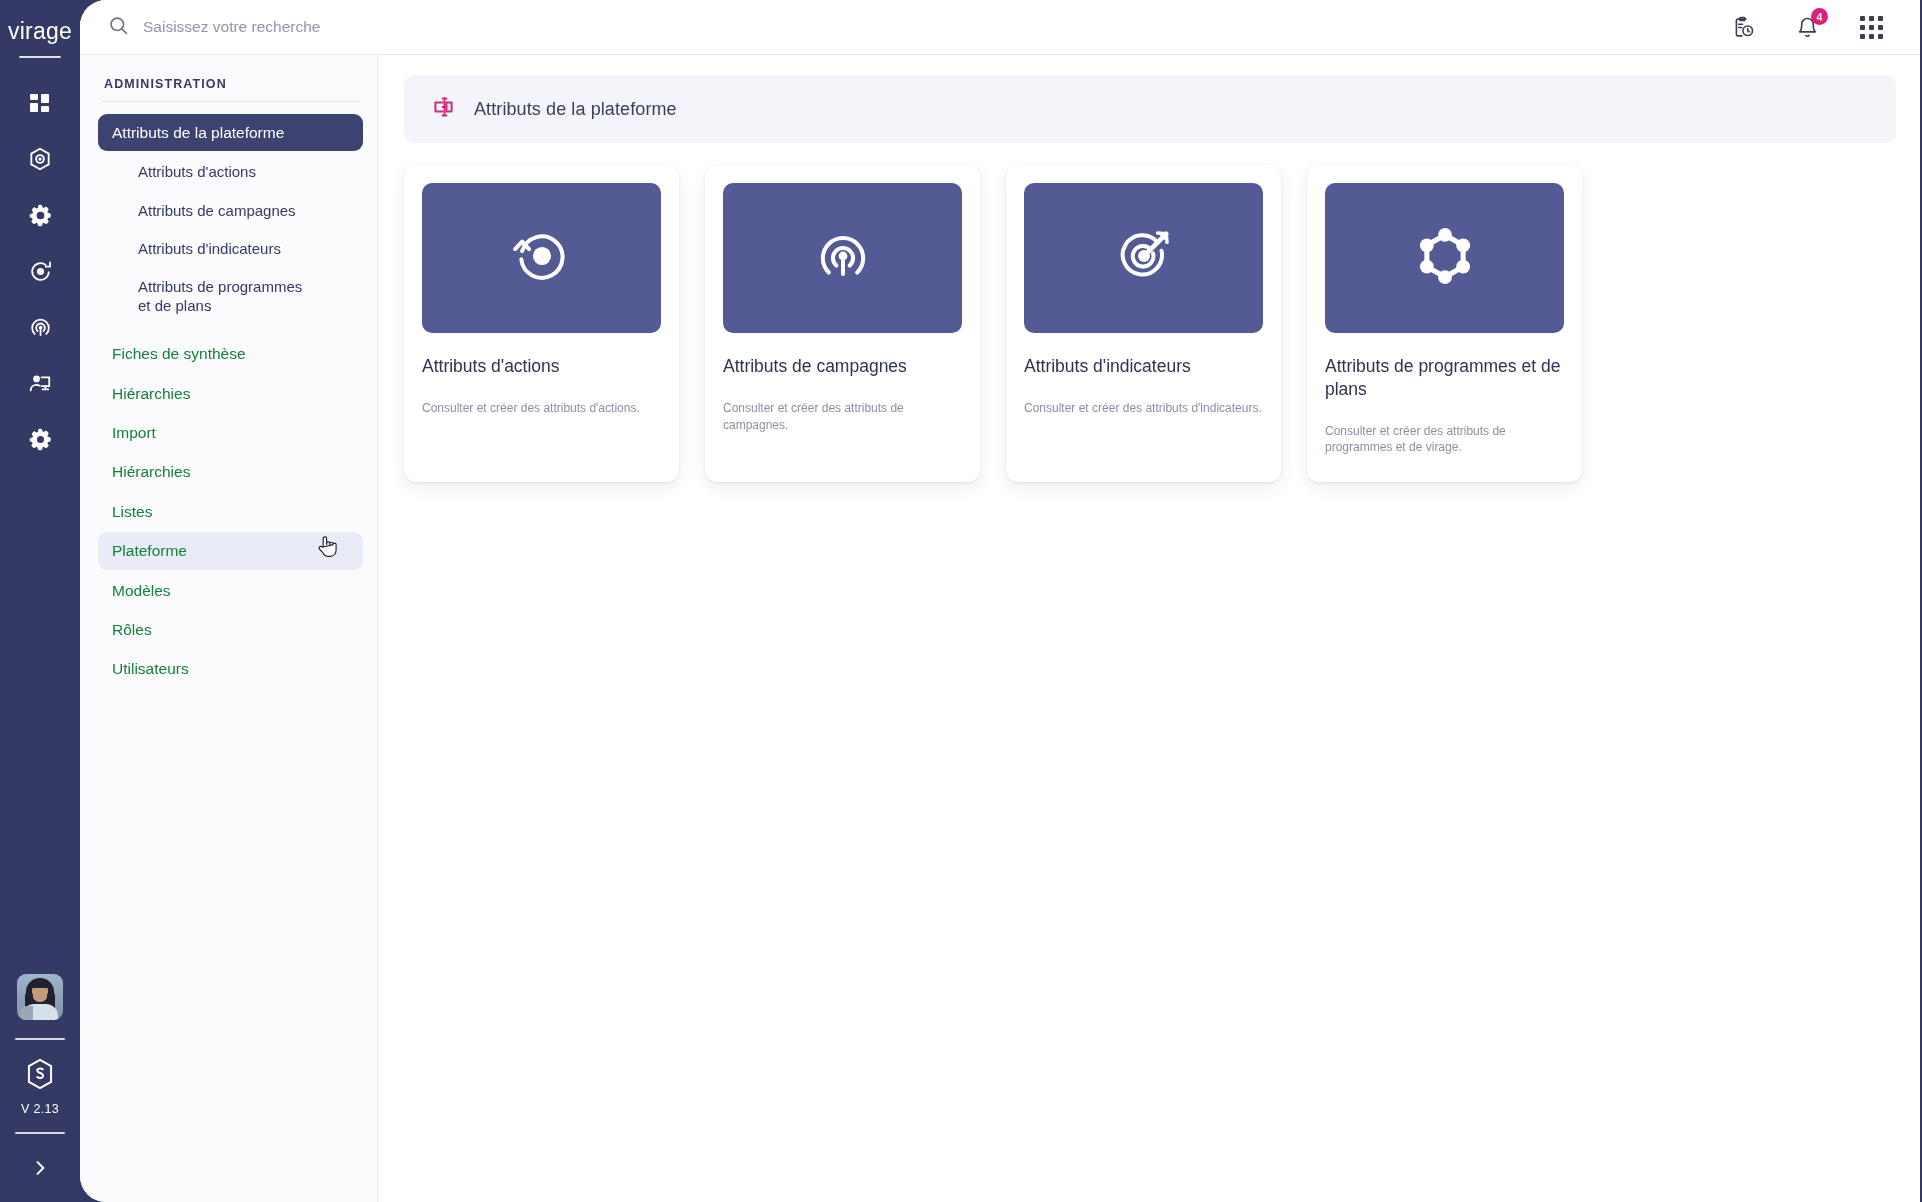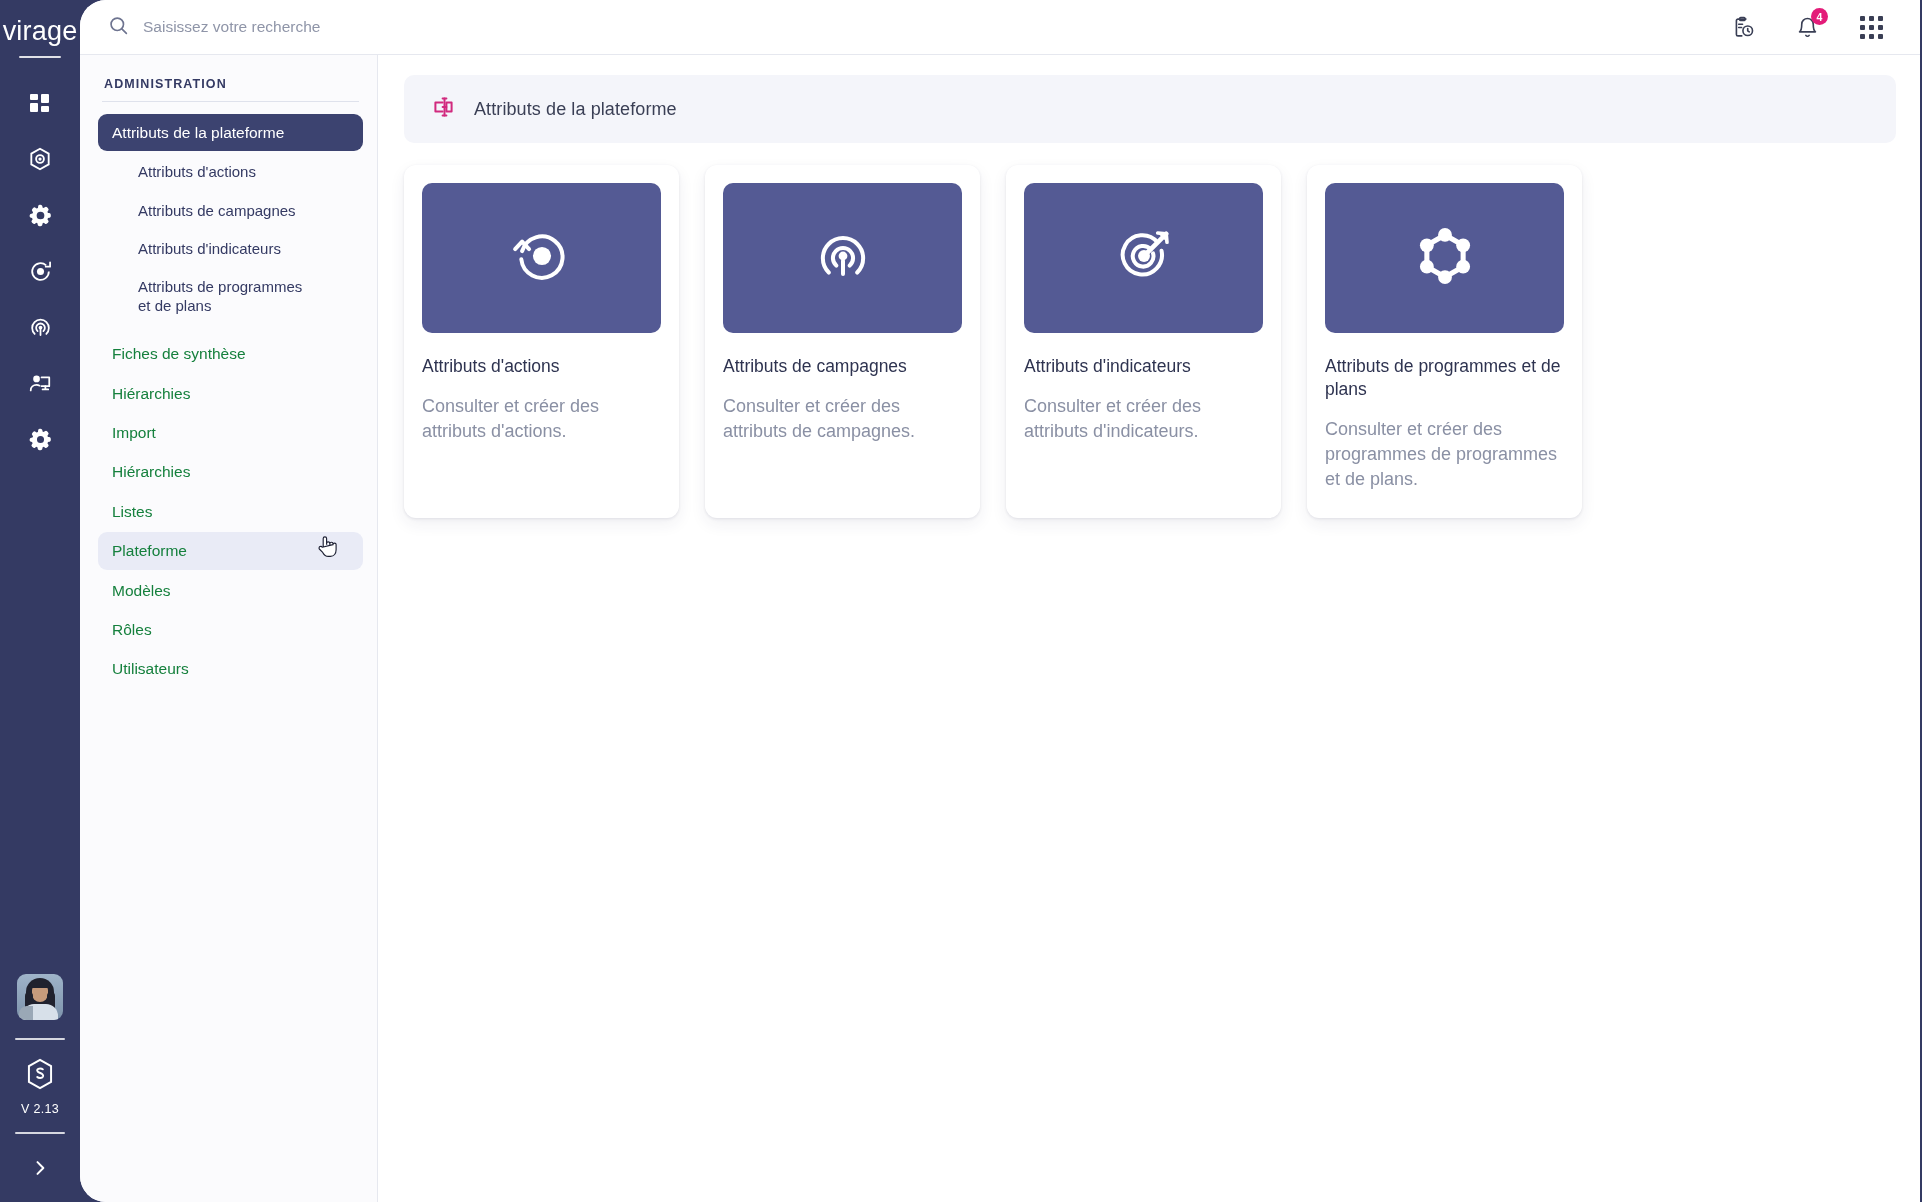--- a/index.html
+++ b/index.html
@@ -29,21 +29,21 @@
     background: #343a63;
     display: flex;
     flex-direction: column;
     align-items: center;
     position: relative;
     z-index: 5;
   }
   #rail-logo {
     margin-top: 14px;
     color: #ffffff;
-    font-size: 27px;
+    font-size: 23px;
     letter-spacing: .2px;
     font-weight: 400;
     height: 34px;
     line-height: 34px;
   }
   #rail-sep-top {
     width: 42px;
     height: 2px;
     background: #ffffff;
     opacity: .85;
@@ -296,22 +296,22 @@
     justify-content: center;
   }
   .card-title {
     margin-top: 22px;
     font-size: 17.5px;
     color: #2e3350;
     line-height: 1.3;
     font-weight: 400;
   }
   .card-desc {
-    margin-top: 16px;
-    font-size: 18px;
+    margin-top: 22px;
+    font-size: 12px;
     color: #8a90a4;
     line-height: 1.4;
   }
 
   
   #cursor {
     position: absolute;
     left: 237px;
     top: 533px;
     width: 22px;
@@ -562,21 +562,21 @@
                   <circle cx="12" cy="4.1" r="2.6" fill="#fff" stroke="none"></circle>
                   <circle cx="18.8" cy="8" r="2.6" fill="#fff" stroke="none"></circle>
                   <circle cx="18.8" cy="16" r="2.6" fill="#fff" stroke="none"></circle>
                   <circle cx="12" cy="19.9" r="2.6" fill="#fff" stroke="none"></circle>
                   <circle cx="5.2" cy="16" r="2.6" fill="#fff" stroke="none"></circle>
                   <circle cx="5.2" cy="8" r="2.6" fill="#fff" stroke="none"></circle>
                 </svg>
               </span>
             </div>
             <h3 class="card-title">Attributs de programmes et de plans</h3>
-            <p class="card-desc">Consulter et créer des programmes de programmes et de plans.</p>
+            <p class="card-desc">Consulter et créer des attributs de programmes et de virage.</p>
           </article>
 
         </section>
       </main>
     </div>
 
     <div id="cursor">
       <svg width="22" height="28" viewBox="0 0 22 28">
         <path d="M6.2 13.4V5.6a1.7 1.7 0 0 1 3.4 0v6.1m0-1.3a1.6 1.6 0 0 1 3.2 0v1.3m0-.9a1.6 1.6 0 0 1 3.2 0v1.5m0-.7a1.55 1.55 0 0 1 3.1 0v5.2c0 3.6-2.1 6.6-5.7 6.6h-2.1c-3.1 0-4.2-1.4-5.6-4L2.3 16c-.5-.9-.2-1.9.7-2.4.8-.45 1.8-.2 2.3.6z" fill="#ffffff" stroke="#1d2033" stroke-width="1.15" stroke-linejoin="round"></path>
       </svg>

